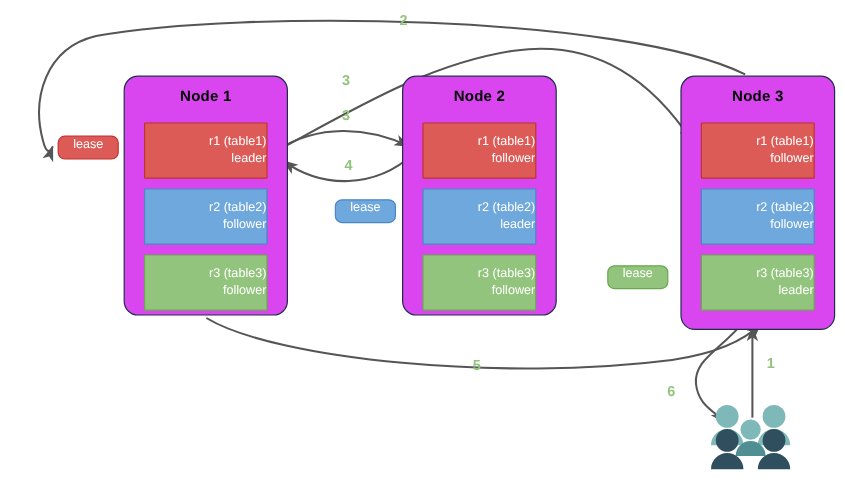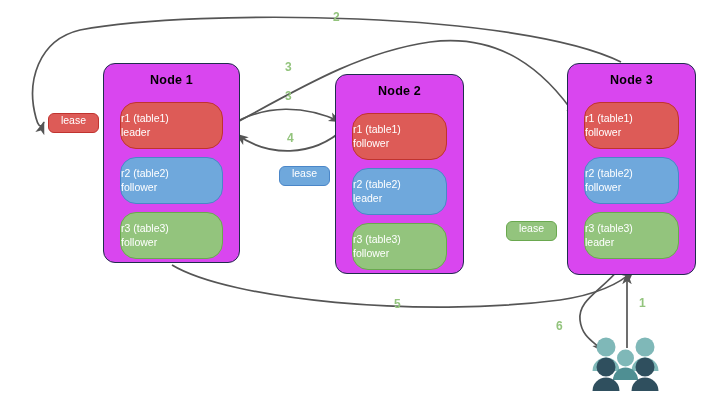--- a/index.html
+++ b/index.html
@@ -43,24 +43,24 @@
     color: #000000;
     margin-top: 9px;
     letter-spacing: .2px;
   }
   .replica {
     position: absolute;
     left: 16px;
     right: 16px;
     height: 47px;
     box-sizing: border-box;
-    border-radius: 16px;
+    border-radius: 1px;
     display: flex;
     flex-direction: column;
-    align-items: flex-start;
+    align-items: flex-end;
     justify-content: center;
     color: #ffffff;
     font-size: 10.5px;
     line-height: 13.5px;
     text-align: center;
   }
   .replica .ln { display: block; }
   .rep-red   { background: #dd5b57; border: 1.4px solid #c0332f; }
   .rep-blue  { background: #6fa8dc; border: 1.4px solid #4a86c8; }
   .rep-green { background: #93c47d; border: 1.4px solid #6aa84f; }
@@ -126,21 +126,21 @@
     <div class="replica rep-blue" style="top:93px;">
       <span class="ln">r2 (table2)</span>
       <span class="ln">follower</span>
     </div>
     <div class="replica rep-green" style="top:148px;">
       <span class="ln">r3 (table3)</span>
       <span class="ln">follower</span>
     </div>
   </div>
 
-  <div class="node-box" style="left:335px; top:74px; width:129px; height:200px;">
+  <div class="node-box" style="left:335px; top:63px; width:129px; height:200px;">
     <div class="node-title">Node 2</div>
     <div class="replica rep-red" style="top:38px;">
       <span class="ln">r1 (table1)</span>
       <span class="ln">follower</span>
     </div>
     <div class="replica rep-blue" style="top:93px;">
       <span class="ln">r2 (table2)</span>
       <span class="ln">leader</span>
     </div>
     <div class="replica rep-green" style="top:148px;">

